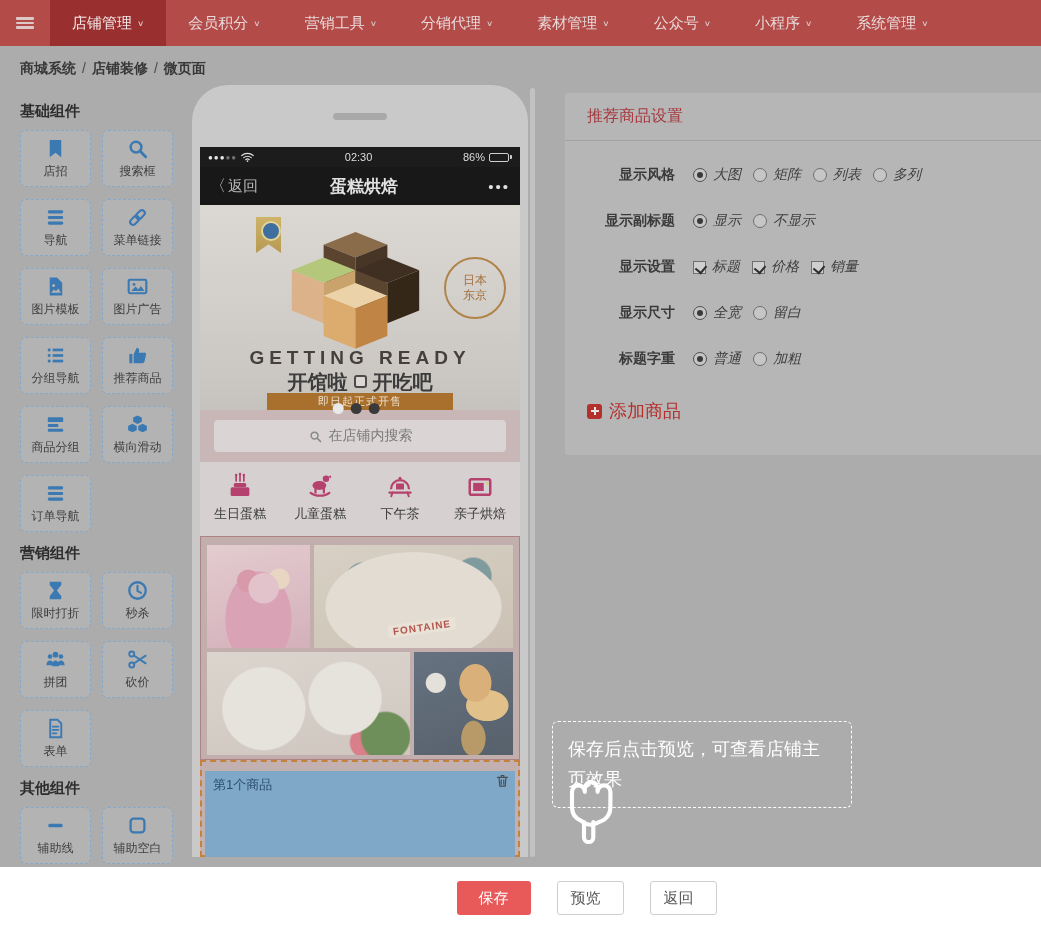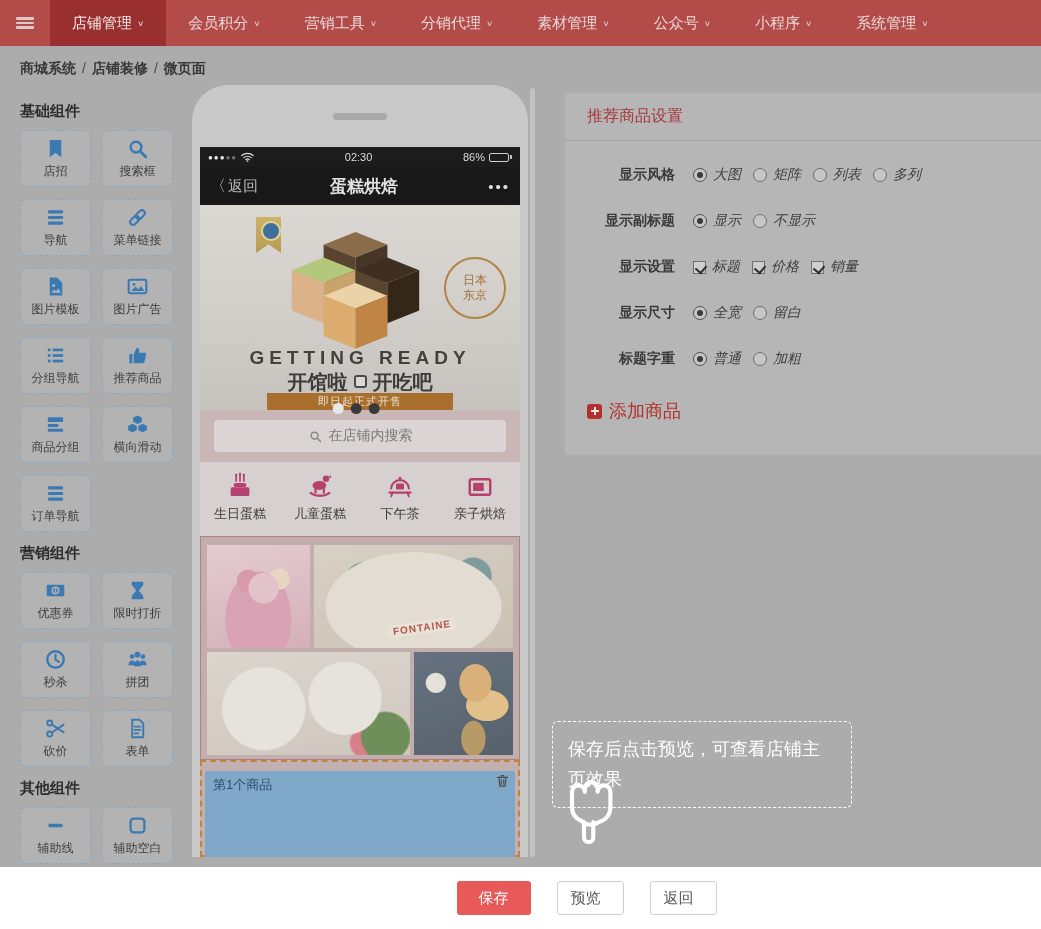--- a/index.html
+++ b/index.html
@@ -330,28 +330,20 @@
           <rect x="4" y="10.4" width="16" height="3.2" rx="1.4" fill="currentColor"></rect>
           <rect x="4" y="16.3" width="16" height="3.2" rx="1.4" fill="currentColor"></rect>
         </svg>
         <span class="lbl">订单导航</span>
       </div>
     </div>
     <div class="side-title">营销组件</div>
     <div class="comp-grid">
       <div class="comp-btn">
         <svg class="ic ic-blue" viewBox="0 0 24 24">
-          <rect x="2.8" y="6" width="18.4" height="12" rx="1.2" fill="currentColor"></rect>
-          <circle cx="12" cy="12" r="3.4" fill="none" stroke="#b3b3b3" stroke-width="1.6"></circle>
-          <rect x="11.3" y="9.8" width="1.5" height="4.4" fill="#b3b3b3"></rect>
-        </svg>
-        <span class="lbl">优惠券</span>
-      </div>
-      <div class="comp-btn">
-        <svg class="ic ic-blue" viewBox="0 0 24 24">
           <path d="M6 2.8h12v3.4l-4.6 5.8L18 17.8v3.4H6v-3.4l4.6-5.8L6 6.2z" fill="currentColor"></path>
         </svg>
         <span class="lbl">限时打折</span>
       </div>
       <div class="comp-btn">
         <svg class="ic ic-blue" viewBox="0 0 24 24">
           <circle cx="12" cy="12" r="8.6" fill="none" stroke="currentColor" stroke-width="2.4"></circle>
           <path d="M12 7v5.4l3.6 2" fill="none" stroke="currentColor" stroke-width="2.2" stroke-linecap="round"></path>
         </svg>
         <span class="lbl">秒杀</span>

